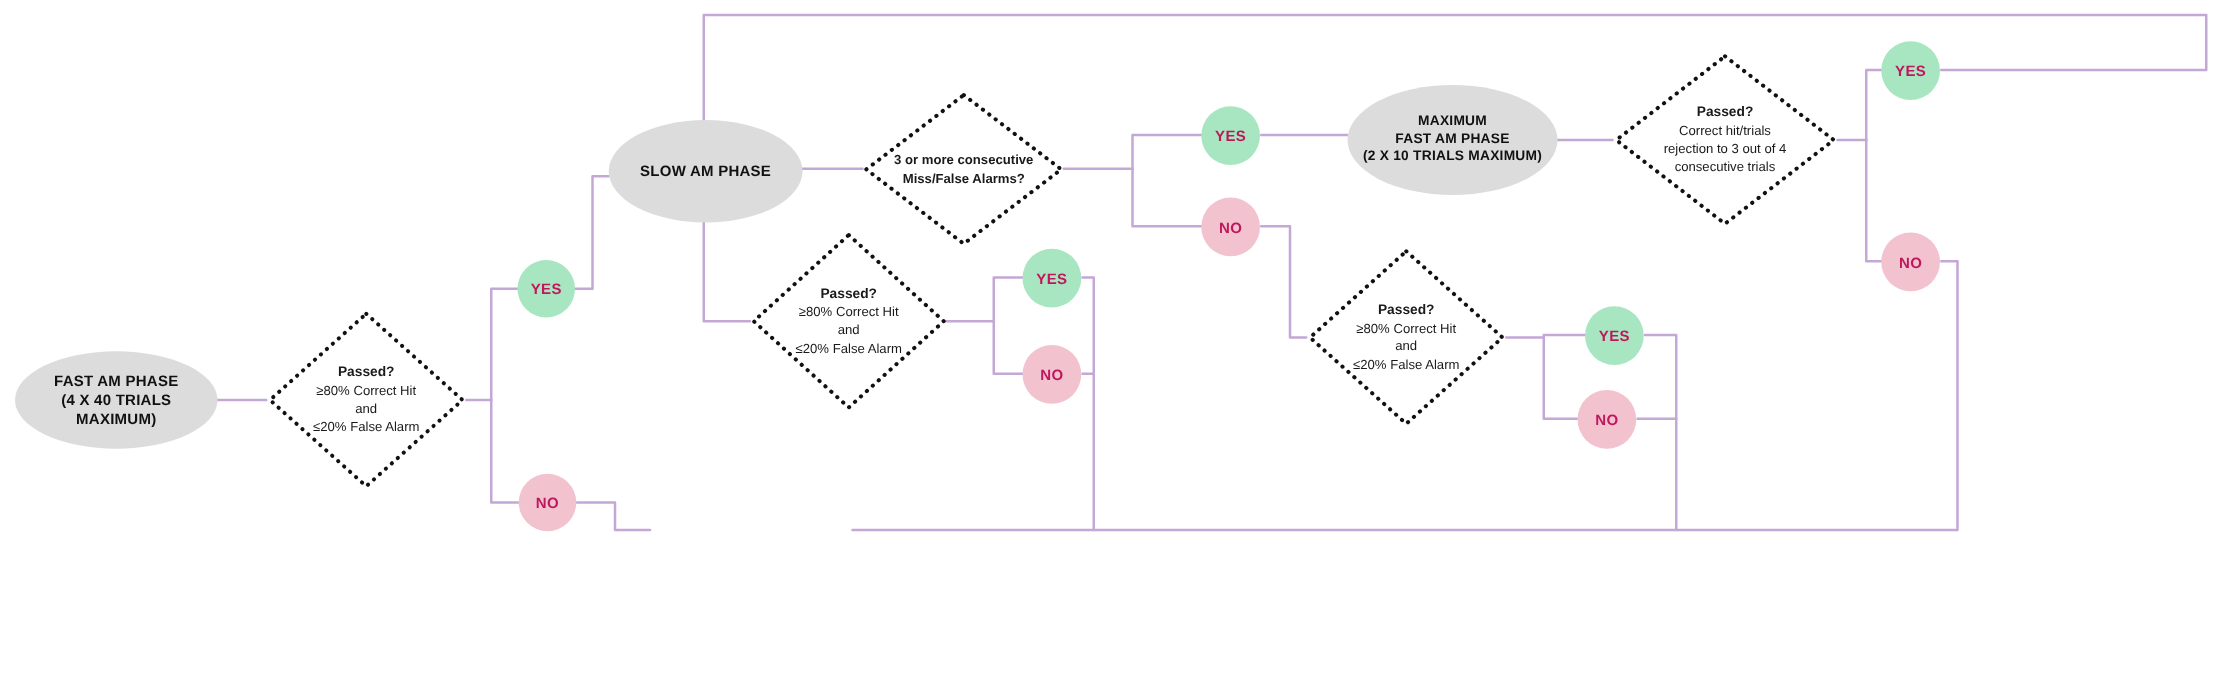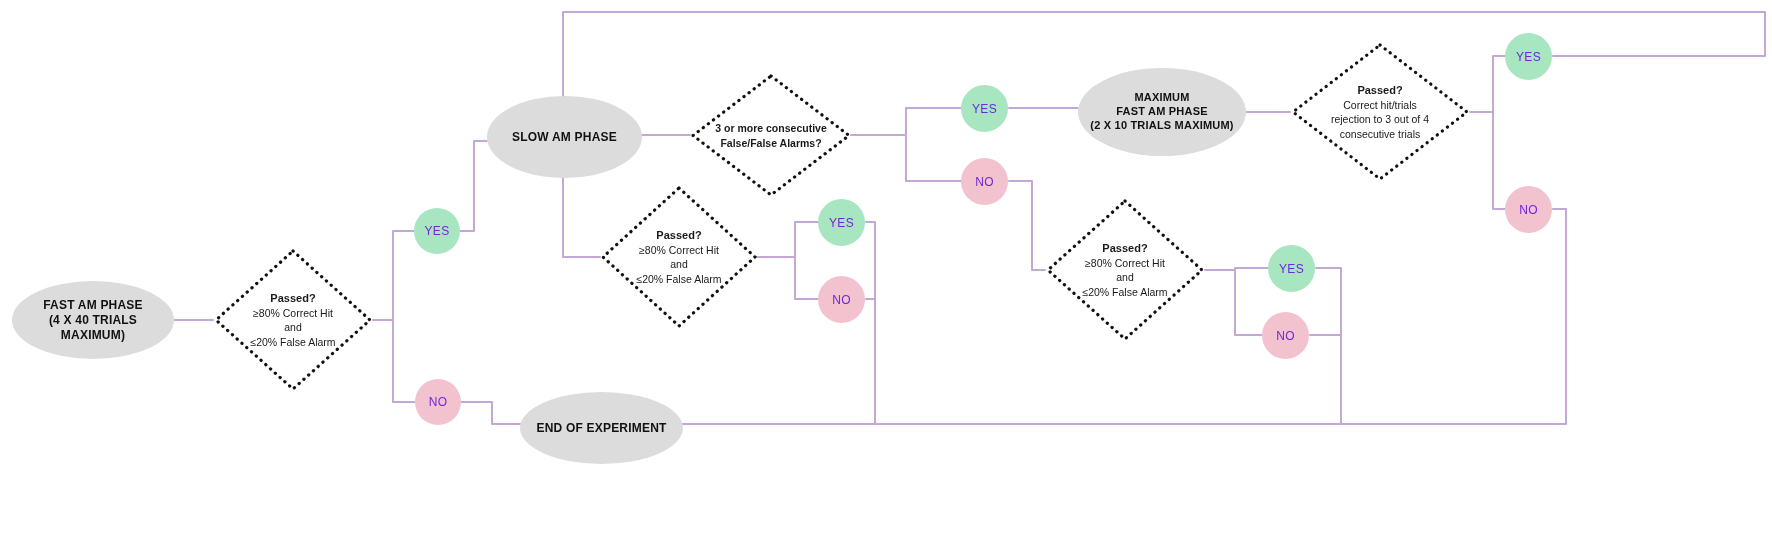--- a/index.html
+++ b/index.html
@@ -27,22 +27,22 @@
     position:absolute;left:0;top:0;width:100%;height:100%;
   }
   .diamond .dtext{
     position:relative;z-index:2;width:78%;
     display:flex;flex-direction:column;align-items:center;justify-content:center;
   }
   .diamond .dtitle{font-weight:bold;}
 
   .pill{
     border-radius:50%;
-    font-weight:normal;
-    color:#6d28d9;
+    font-weight:bold;
+    color:#be185d;
     letter-spacing:.3px;
   }
   .pill.yes{background:#a8e6c1;}
   .pill.no{background:#f3c2cf;}
 
   .t12{font-size:12px;}
   .t11{font-size:11px;}
   .t10{font-size:10.5px;}
 </style>
 </head>
@@ -115,45 +115,40 @@
   </div>
 
   <div class="node ellipse t11" style="left:1078px; top:68px; width:168px; height:88px;">
     <div class="lines">
       <div>MAXIMUM</div>
       <div>FAST AM PHASE</div>
       <div>(2 X 10 TRIALS MAXIMUM)</div>
     </div>
   </div>
 
-  <div class="node ellipse t12" style="left:520px; top:392px; width:163px; height:72px;">
-    <div class="lines">
-      <div>END OF EXPERIMENT</div>
-    </div>
-  </div>
 
   <div class="node diamond t10" style="left:213px; top:248px; width:160px; height:144px;">
     <svg class="dshape" viewBox="0 0 160 144">
       <polygon points="80,3 157,72 80,141 3,72" fill="#ffffff" stroke="#111111" stroke-width="3.2" stroke-dasharray="0.2 6.2" stroke-linecap="round"></polygon>
     </svg>
     <div class="dtext">
       <div class="dtitle t11">Passed?</div>
       <div>≥80% Correct Hit</div>
       <div>and</div>
       <div>≤20% False Alarm</div>
     </div>
   </div>
 
   <div class="node diamond t10" style="left:690px; top:73px; width:162px; height:125px;">
     <svg class="dshape" viewBox="0 0 162 125">
       <polygon points="81,3 159,62.5 81,122 3,62.5" fill="#ffffff" stroke="#111111" stroke-width="3.2" stroke-dasharray="0.2 6.2" stroke-linecap="round"></polygon>
     </svg>
     <div class="dtext" style="width:100%;text-align:right;">
       <div class="t10" style="font-weight:bold;">3 or more consecutive</div>
-      <div class="t10" style="font-weight:bold;">False/False Alarms?</div>
+      <div class="t10" style="font-weight:bold;">Miss/False Alarms?</div>
     </div>
   </div>
 
   <div class="node diamond t10" style="left:600px; top:185px; width:158px; height:144px;">
     <svg class="dshape" viewBox="0 0 158 144">
       <polygon points="79,3 155,72 79,141 3,72" fill="#ffffff" stroke="#111111" stroke-width="3.2" stroke-dasharray="0.2 6.2" stroke-linecap="round"></polygon>
     </svg>
     <div class="dtext">
       <div class="dtitle t11">Passed?</div>
       <div>≥80% Correct Hit</div>

